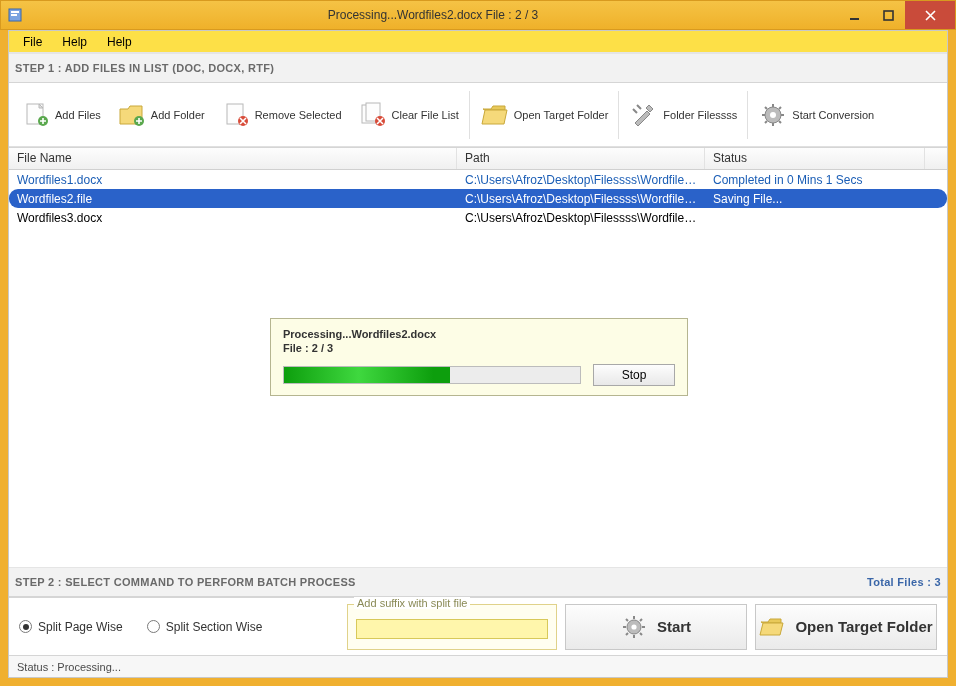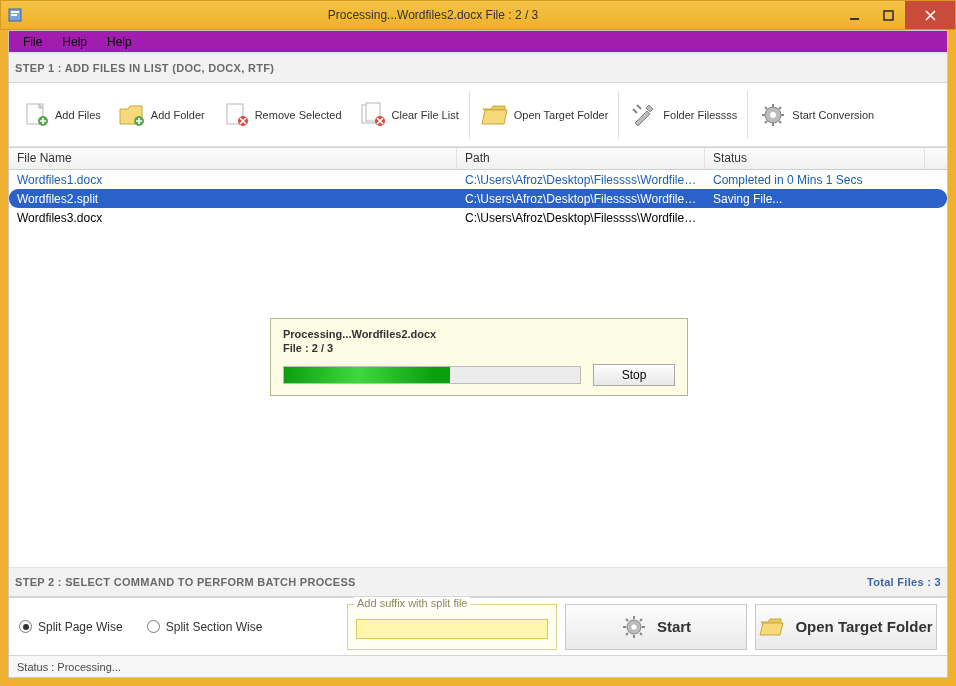--- a/index.html
+++ b/index.html
@@ -11,21 +11,21 @@
 .titlebar .title { flex: 1; text-align: center; font-size: 12px; color: #333; }
 .titlebar .win-btns { display: flex; height: 100%; }
 .titlebar .win-btn { width: 34px; display: flex; align-items: center; justify-content: center; font-size: 13px; color: #333; }
 .titlebar .win-btn.close { background: #c94b3a; color: #fff; width: 50px; }
 .titlebar .win-btn svg { width: 11px; height: 11px; }
 
 
 .window-body { position: absolute; left: 8px; right: 8px; top: 30px; bottom: 8px; background: #fff; border: 1px solid #c8c8c8; display: flex; flex-direction: column; }
 
 
-.menubar { height: 22px; background: #a21caf; border-bottom: 1px solid #e5e5e5; display: flex; align-items: center; padding: 0 4px; font-size: 12px; }
+.menubar { height: 22px; background: #fde047; border-bottom: 1px solid #e5e5e5; display: flex; align-items: center; padding: 0 4px; font-size: 12px; }
 .menubar .menu-item { padding: 2px 10px; cursor: default; }
 
 
 .step-header { height: 30px; background: #f2f2f2; border-top: 1px solid #e5e5e5; border-bottom: 1px solid #d5d5d5; display: flex; align-items: center; padding: 12px 6px; font-size: 11px; font-weight: bold; color: #6a6a6a; letter-spacing: 0.3px; }
 .step-header .right { margin-left: auto; color: #3a66a8; font-weight: bold; }
 
 
 .toolbar { height: 64px; background: #fff; border-bottom: 1px solid #e0e0e0; display: flex; align-items: center; padding: 2px 4px; }
 .tool-btn { display: flex; flex-direction: row; align-items: center; justify-content: center; padding: 4px 8px; font-size: 11px; color: #333; min-width: 64px; height: 58px; gap: 4px; cursor: default; }
 .tool-btn .ticon { width: 30px; height: 28px; display: flex; align-items: center; justify-content: center; }
@@ -197,21 +197,21 @@
       <div class="th col-path">Path</div>
       <div class="th col-status">Status</div>
     </div>
     <div class="tbody" id="tbody">
         <div class="tr link">
           <div class="td col-name">Wordfiles1.docx</div>
           <div class="td col-path">C:\Users\Afroz\Desktop\Filessss\Wordfiles...</div>
           <div class="td col-status">Completed in 0 Mins 1 Secs</div>
         </div>
         <div class="tr selected">
-          <div class="td col-name">Wordfiles2.split</div>
+          <div class="td col-name">Wordfiles2.file</div>
           <div class="td col-path">C:\Users\Afroz\Desktop\Filessss\Wordfiles...</div>
           <div class="td col-status">Saving File...</div>
         </div>
         <div class="tr">
           <div class="td col-name">Wordfiles3.docx</div>
           <div class="td col-path">C:\Users\Afroz\Desktop\Filessss\Wordfiles...</div>
           <div class="td col-status"></div>
         </div>
       </div>
   </div>

